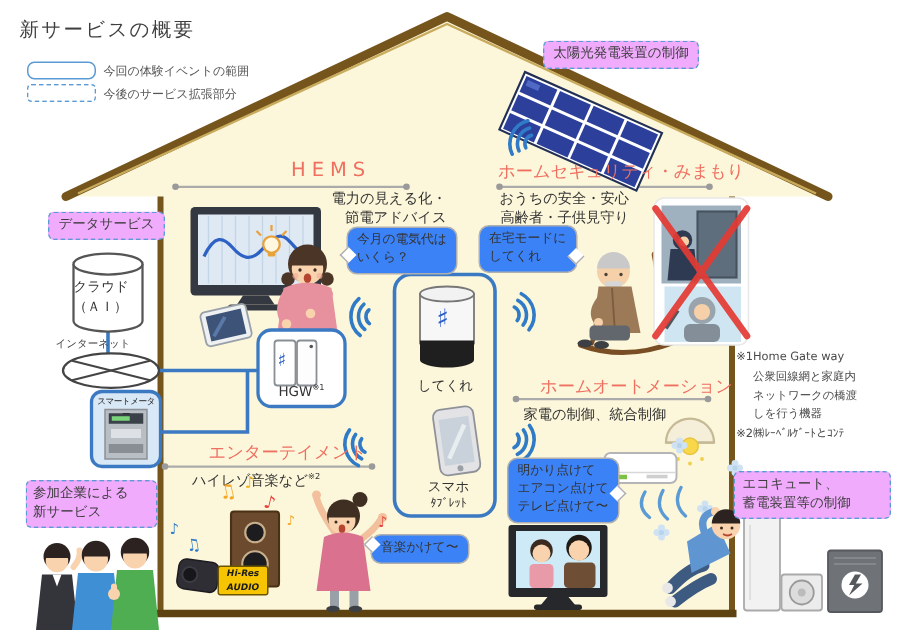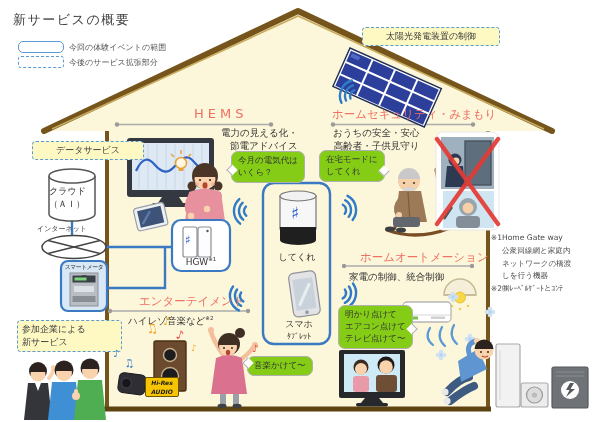--- a/index.html
+++ b/index.html
@@ -4,25 +4,25 @@
 <style>
   html,body{margin:0;padding:0;background:#fff;}
   .stage{position:relative;width:600px;height:422px;background:#fff;overflow:hidden;
          font-family:"DejaVu Sans","Liberation Sans",sans-serif;color:#333;}
   .stage svg{position:absolute;left:0;top:0;}
   .abs{position:absolute;text-align:right;}
   .title{left:13px;top:11px;font-size:13px;color:#3f3f3f;letter-spacing:1.5px;}
   .legend-swatch{width:44px;height:10px;background:#fff;border:1.6px solid #5b9bd5;border-radius:5px;}
   .legend-swatch.dashed{border-style:dashed;border-radius:3px;}
   .legend-label{font-size:8px;color:#555;}
-  .dashed-box{border:1.6px dashed #5b9bd5;border-radius:4px;background:#fef9c3;
-              font-size:9px;color:#3c3c3c;text-align:center;line-height:1.45;padding:2px 19px;}
+  .dashed-box{border:1.6px dashed #5b9bd5;border-radius:4px;background:#f0abfc;
+              font-size:9px;color:#3c3c3c;text-align:center;line-height:1.45;padding:2px 2px;}
   .heading{color:#ef6f61;white-space:nowrap;}
   .desc{font-size:9.5px;color:#333;line-height:1.32;white-space:nowrap;}
-  .bubble{position:absolute;background:#84cc16;border:1.4px solid #b0b0b0;border-radius:7px;
+  .bubble{position:absolute;background:#3b82f6;border:1.4px solid #b0b0b0;border-radius:7px;
           font-size:8.5px;line-height:1.4;color:#333;padding:3px 6px;white-space:nowrap;z-index:6;}
   .bubble:after{content:"";position:absolute;width:7px;height:7px;background:#fff;transform:rotate(45deg);}
   .tail-left:after{left:-4.5px;bottom:8px;border-left:1.4px solid #b0b0b0;border-bottom:1.4px solid #b0b0b0;}
   .tail-right:after{right:-4.5px;top:45%;border-right:1.4px solid #b0b0b0;border-top:1.4px solid #b0b0b0;}
   .tail-br:after{right:-4.5px;bottom:6px;border-right:1.4px solid #b0b0b0;border-bottom:1.4px solid #b0b0b0;}
   .dev-label{font-size:9px;color:#333;text-align:center;white-space:nowrap;}
   .sup{font-size:5.5px;vertical-align:super;}
   .logo{color:#2a5cc8;font-weight:bold;font-style:italic;z-index:5;}
   .note-row{display:flex;font-size:7.6px;color:#4a4a4a;line-height:1.68;white-space:nowrap;}
   .note-ref{width:16px;flex:none;}
@@ -440,18 +440,21 @@
   <div class="note-row">
         <span class="note-ref"></span>
         <span>しを行う機器</span>
       </div>
   <div class="note-row">
         <span class="note-ref">※2</span>
         <span>㈱ﾚｰﾍﾞﾙｹﾞｰﾄとｺﾝﾃ</span>
       </div>
 </div>
 
+<div class="abs dashed-box" style="left:489px;top:314px;width:96px;text-align:left;padding-left:5px;">
+  <span>エコキュート、</span><br><span>蓄電装置等の制御</span>
+</div>
 
 <div class="abs dashed-box" style="left:17px;top:320px;width:80px;text-align:left;padding-left:4px;">
   <span>参加企業による</span><br><span>新サービス</span>
 </div>
 
 </div>
 
 </body></html>

